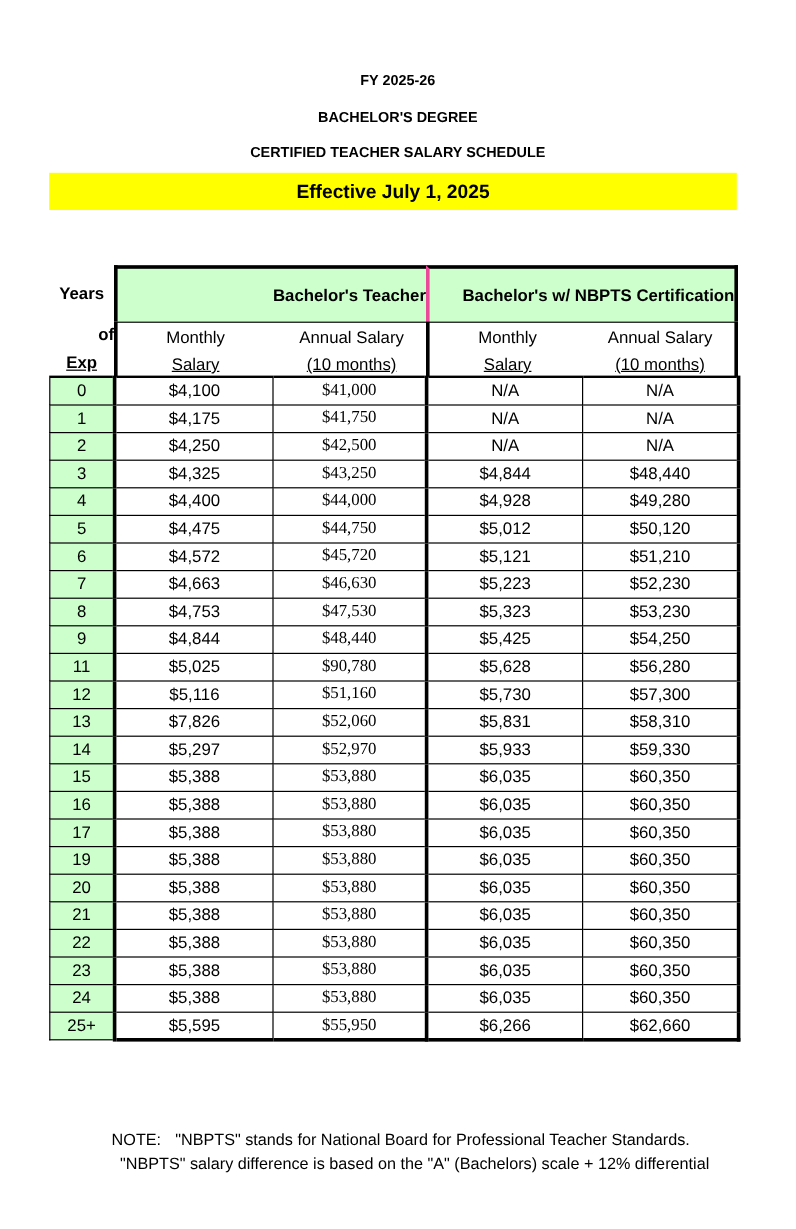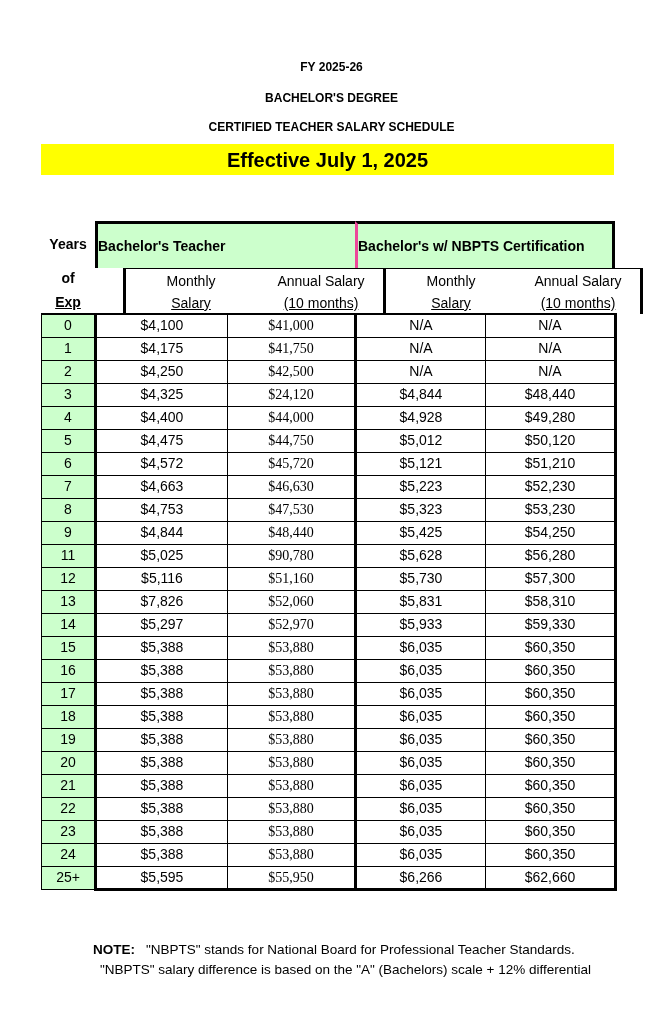--- a/index.html
+++ b/index.html
@@ -1,49 +1,49 @@
 <!DOCTYPE html>
 <html><head>
 <meta charset="utf-8">
 <style>
   html, body { margin:0; padding:0; background:#ffffff; }
   body { width:663px; height:1024px; position:relative; font-family:"Liberation Sans", sans-serif; color:#000; overflow:hidden; }
   .title { position:absolute; left:0; width:663px; text-align:center; font-weight:bold; font-size:12px; line-height:22px; }
   #t1 { top:56px; }
   #t2 { top:87px; }
   #t3 { top:116px; }
-  .effective { position:absolute; left:41px; top:144px; width:573px; height:31px; background:#ffff00; text-align:center; font-weight:bold; font-size:20px; line-height:33px; }
+  .effective { position:absolute; left:41px; top:144px; width:573px; height:31px; background:#ffff00; text-align:center; font-weight:bold; font-size:16px; line-height:33px; }
 
   .years-head { position:absolute; left:41px; width:54px; text-align:center; font-weight:bold; font-size:14px; }
   #yh1 { top:236px; }
-  #yh2 { top:270px; }
+  #yh2 { top:270px;text-align:right; }
   #yh3 { top:294px; text-decoration:underline; }
 
-  .hdr-band { position:absolute; top:221px; height:47px; background:#ccffcc; border-top:3px solid #000; box-sizing:border-box; font-weight:bold; font-size:14px; text-align:left; line-height:44px; }
+  .hdr-band { position:absolute; top:221px; height:47px; background:#ccffcc; border-top:3px solid #000; box-sizing:border-box; font-weight:bold; font-size:14px; text-align:right; line-height:44px; }
   #band1 { left:95px; width:260px; border-left:3px solid #000; }
   #band2 { left:355px; width:260px; border-left:3px solid #ec4899; border-right:3px solid #000; }
 
-  .subhdr { position:absolute; top:268px; height:46px; border-top:1px solid #000; box-sizing:border-box; background:#fff;margin-left:28px; }
+  .subhdr { position:absolute; top:268px; height:46px; border-top:1px solid #000; box-sizing:border-box; background:#fff; }
   #sub1 { left:95px; width:260px; border-left:3px solid #000; }
   #sub2 { left:355px; width:260px; border-left:3px solid #000; border-right:3px solid #000; }
   .sublabel { position:absolute; width:130px; text-align:center; font-size:14px; line-height:22px; }
   .sublabel .l2 { text-decoration:underline; }
 
   .grid { position:absolute; left:41px; top:313px; border-collapse:collapse; }
   .grid td { height:23px; padding:0; font-size:14px; text-align:center; box-sizing:border-box; line-height:21px; }
   .grid td.yr { width:54px; background:#ccffcc; border:1px solid #000; border-right:3px solid #000; }
   .grid td.c1 { width:132px; border:1px solid #000; }
   .grid td.c2 { width:128px; border:1px solid #000; border-right:3px solid #000;font-family:Liberation Serif, serif; }
   .grid td.c3 { width:130px; border:1px solid #000; }
   .grid td.c4 { width:130px; border:1px solid #000; border-right:3px solid #000; }
   .grid tr:last-child td.c1, .grid tr:last-child td.c2, .grid tr:last-child td.c3, .grid tr:last-child td.c4 { border-bottom:3px solid #000; }
   .grid tr:first-child td { border-top:2px solid #000; }
 
   .note { position:absolute; left:47px; top:940px; font-size:13.5px; line-height:20px; }
-  .note .label { font-weight:bold; display:inline-block; width:53px;padding-left:46px; }
+  .note .label { font-weight:normal; display:inline-block; width:53px;padding-left:46px; }
   .note .line2 { padding-left:53px; }
 </style>
 </head>
 <body>
 
 <div id="t1" class="title">FY 2025-26</div>
 <div id="t2" class="title">BACHELOR'S DEGREE</div>
 <div id="t3" class="title">CERTIFIED TEACHER SALARY SCHEDULE</div>
 <div class="effective">Effective July 1, 2025</div>
 
@@ -94,21 +94,21 @@
       <tr>
         <td class="yr">2</td>
         <td class="c1">$4,250</td>
         <td class="c2">$42,500</td>
         <td class="c3">N/A</td>
         <td class="c4">N/A</td>
       </tr>
       <tr>
         <td class="yr">3</td>
         <td class="c1">$4,325</td>
-        <td class="c2">$24,120</td>
+        <td class="c2">$43,250</td>
         <td class="c3">$4,844</td>
         <td class="c4">$48,440</td>
       </tr>
       <tr>
         <td class="yr">4</td>
         <td class="c1">$4,400</td>
         <td class="c2">$44,000</td>
         <td class="c3">$4,928</td>
         <td class="c4">$49,280</td>
       </tr>
@@ -190,27 +190,20 @@
         <td class="c4">$60,350</td>
       </tr>
       <tr>
         <td class="yr">17</td>
         <td class="c1">$5,388</td>
         <td class="c2">$53,880</td>
         <td class="c3">$6,035</td>
         <td class="c4">$60,350</td>
       </tr>
       <tr>
-        <td class="yr">18</td>
-        <td class="c1">$5,388</td>
-        <td class="c2">$53,880</td>
-        <td class="c3">$6,035</td>
-        <td class="c4">$60,350</td>
-      </tr>
-      <tr>
         <td class="yr">19</td>
         <td class="c1">$5,388</td>
         <td class="c2">$53,880</td>
         <td class="c3">$6,035</td>
         <td class="c4">$60,350</td>
       </tr>
       <tr>
         <td class="yr">20</td>
         <td class="c1">$5,388</td>
         <td class="c2">$53,880</td>

